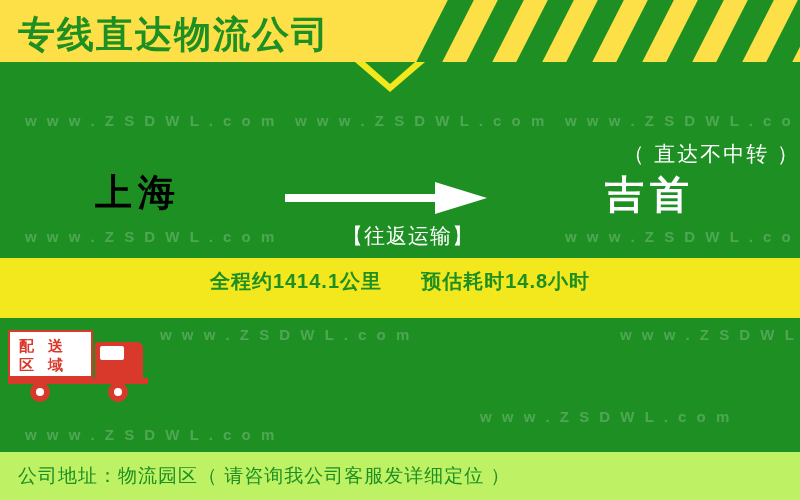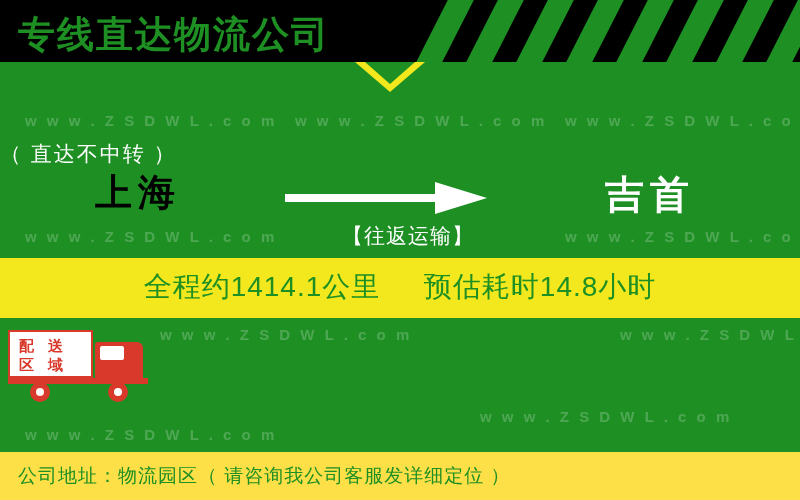--- a/index.html
+++ b/index.html
@@ -4,38 +4,38 @@
 <style>
   html,body{margin:0;padding:0;}
   body{width:800px;height:500px;overflow:hidden;font-family:"Liberation Sans","DejaVu Sans",sans-serif;background:#1f8f1f;}
   .banner{position:relative;width:800px;height:500px;background:#1d8f23;overflow:hidden;}
 
   
   .wm{position:absolute;left:0;top:0;width:800px;height:500px;pointer-events:none;}
   .wm div{position:absolute;color:rgba(255,255,255,0.22);font-size:15px;letter-spacing:3px;white-space:nowrap;font-family:"Liberation Sans",sans-serif;font-weight:bold;}
 
   
-  .top-bar{position:absolute;left:0;top:0;width:800px;height:62px;background:#000000;}
+  .top-bar{position:absolute;left:0;top:0;width:800px;height:62px;background:#fde047;}
   .top-title{position:absolute;left:18px;top:10px;font-size:37px;font-weight:bold;color:#1d8f23;letter-spacing:2px;font-family:"Liberation Sans",sans-serif;}
   .top-stripes{position:absolute;right:0;top:0;width:390px;height:62px;overflow:hidden;}
   .top-stripes .s{position:absolute;top:-20px;width:26px;height:110px;background:#1d8f23;transform:skewX(-27deg);}
   .notch{position:absolute;left:355px;top:62px;width:0;height:0;border-left:35px solid transparent;border-right:35px solid transparent;border-top:30px solid #f2e81d;}
   .notch-in{position:absolute;left:365px;top:62px;width:0;height:0;border-left:25px solid transparent;border-right:25px solid transparent;border-top:22px solid #1d8f23;}
 
   
   .mid-band{position:absolute;left:0;top:258px;width:800px;height:60px;background:#f2e81d;}
-  .mid-text{position:absolute;left:0;top:268px;width:800px;text-align:center;color:#1d8f23;font-size:28px;font-weight:normal;letter-spacing:1px;}
+  .mid-text{position:absolute;left:0;top:268px;width:800px;text-align:center;color:#1d8f23;font-size:20px;font-weight:bold;letter-spacing:1px;}
   .mid-text span.gap{display:inline-block;width:26px;}
 
   
   .city-from{position:absolute;left:95px;top:168px;font-size:37px;font-weight:bold;color:#000000;letter-spacing:6px;}
   .city-to{position:absolute;right:105px;top:168px;font-size:39px;font-weight:bold;color:#ffffff;letter-spacing:6px;}
 
   
-  .mid-top{position:absolute;left:0;top:140px;width:800px;text-align:left;color:#ffffff;font-size:21px;letter-spacing:2px;}
+  .mid-top{position:absolute;left:0;top:140px;width:800px;text-align:right;color:#ffffff;font-size:21px;letter-spacing:2px;}
   .mid-bot{position:absolute;left:8px;top:222px;width:800px;text-align:center;color:#ffffff;font-size:21px;letter-spacing:1px;}
   .arrow-wrap{position:absolute;left:285px;top:180px;width:230px;height:36px;}
   .arrow-line{position:absolute;left:0;top:14px;width:170px;height:8px;background:#ffffff;}
   .arrow-head{position:absolute;left:150px;top:2px;width:0;height:0;border-top:16px solid transparent;border-bottom:16px solid transparent;border-left:52px solid #ffffff;}
 
   
   .truck{position:absolute;left:8px;top:330px;width:155px;height:70px;}
   .truck-box{position:absolute;left:0;top:0;width:85px;height:48px;background:#ffffff;border:2px solid #d8392b;box-sizing:border-box;}
   .truck-box .lbl{position:absolute;color:#d8392b;font-size:15px;font-weight:bold;line-height:18px;}
   .truck-box .l1{left:9px;top:5px;}
@@ -45,21 +45,21 @@
   .truck-cab{position:absolute;left:87px;top:12px;width:48px;height:36px;background:#d8392b;border-radius:3px 6px 0 0;}
   .truck-win{position:absolute;left:92px;top:16px;width:24px;height:14px;background:#ffffff;border-radius:2px;}
   .truck-base{position:absolute;left:0;top:48px;width:140px;height:6px;background:#d8392b;}
   .wheel{position:absolute;top:52px;width:20px;height:20px;border-radius:50%;background:#d8392b;border:4px solid #d8392b;box-sizing:border-box;}
   .wheel i{display:block;width:8px;height:8px;background:#ffffff;border-radius:50%;margin:2px auto;}
   .wheel.w1{left:22px;}
   .wheel.w2{left:100px;}
   .area-text{position:absolute;left:175px;top:368px;color:#ffffff;font-size:19px;letter-spacing:1px;}
 
   
-  .bottom-bar{position:absolute;left:0;bottom:0;width:800px;height:48px;background:#fde047;}
+  .bottom-bar{position:absolute;left:0;bottom:0;width:800px;height:48px;background:#bef264;}
   .bottom-text{position:absolute;left:18px;top:11px;font-size:19px;color:#1d8f23;letter-spacing:1px;}
   .bottom-text .addr{color:#1d8f23;}
 </style>
 </head>
 <body>
 
 <div class="banner">
 
   <div class="wm">
     <div style="left:25px;top:112px;">w w w . Z S D W L . c o m</div>

